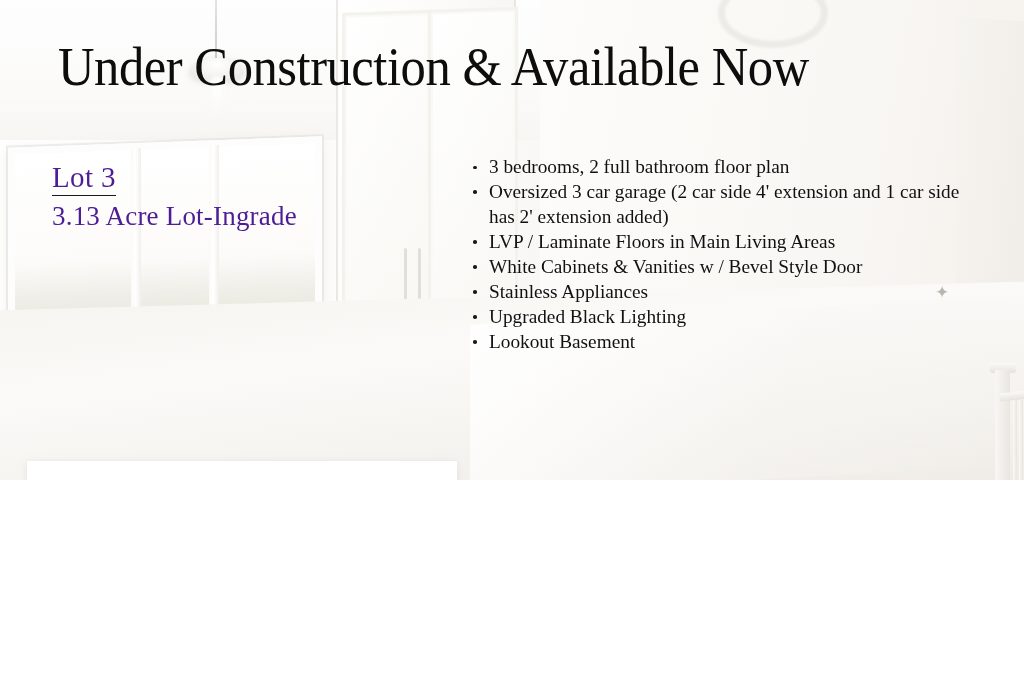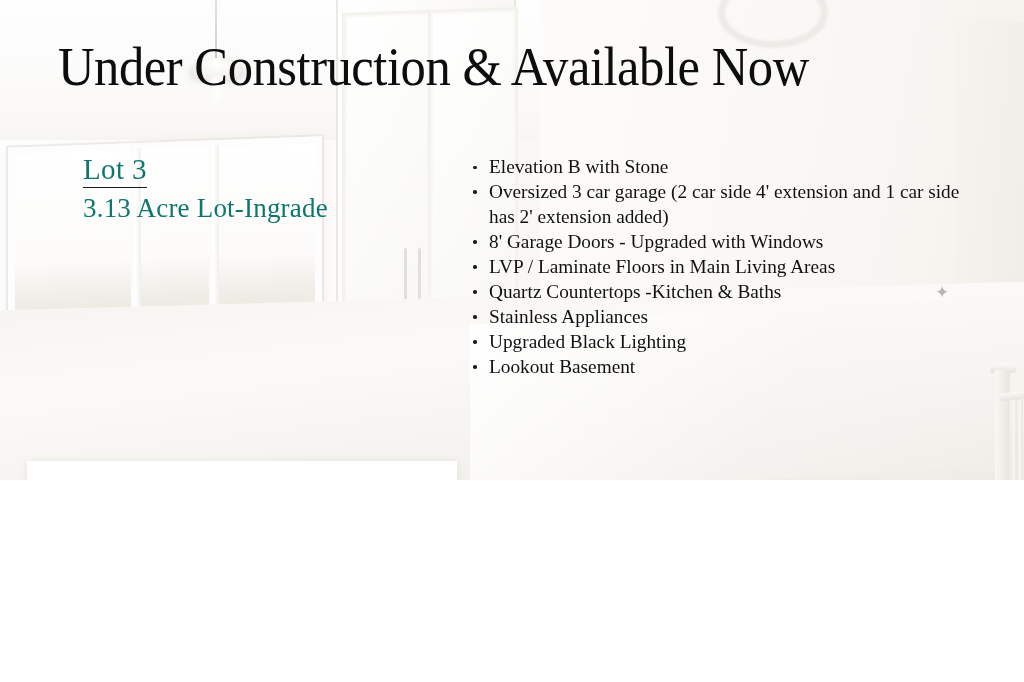--- a/index.html
+++ b/index.html
@@ -192,23 +192,22 @@
     font-size: 55px;
     line-height: 1.05;
     color: #0d0d0d;
     letter-spacing: -0.5px;
     transform: scaleX(0.92);
     transform-origin: left top;
     white-space: nowrap;
   }
 
   .info-block {
-    position: absolute; left: 52px; top: 152px;
-    color: #0f766e;
-    margin-left: 31px;
+    position: absolute; left: 52px; top: 160px;
+    color: #4c1d95;
   }
   .lot-line {
     font-size: 29px;
     line-height: 1.18;
     letter-spacing: .4px;
     display: inline-block;
     border-bottom: 1.6px solid #1a1a1a;
     padding-bottom: 1px;
     margin-bottom: 3px;
   }
@@ -458,25 +457,24 @@
 
     <div class="info-block">
       <div>
         <span class="lot-line">Lot 3</span>
       </div>
       <div class="addr-line">3.13 Acre Lot-Ingrade</div>
     </div>
 
 
     <ul class="features" id="features-list">
-        <li>Elevation B with Stone</li>
+        <li>3 bedrooms, 2 full bathroom floor plan</li>
         <li>Oversized 3 car garage (2 car side 4' extension and 1 car side has 2' extension added)</li>
-        <li>8' Garage Doors - Upgraded with Windows</li>
         <li>LVP / Laminate Floors in Main Living Areas</li>
-        <li>Quartz Countertops -Kitchen &amp; Baths</li>
+        <li>White Cabinets &amp; Vanities w / Bevel Style Door</li>
         <li>Stainless Appliances</li>
         <li>Upgraded Black Lighting</li>
         <li>Lookout Basement</li>
       </ul>
 
     <div class="house-card">
       <div class="house-img">
 
         <div class="roof-left"></div>
         <div class="roof-main"></div>

